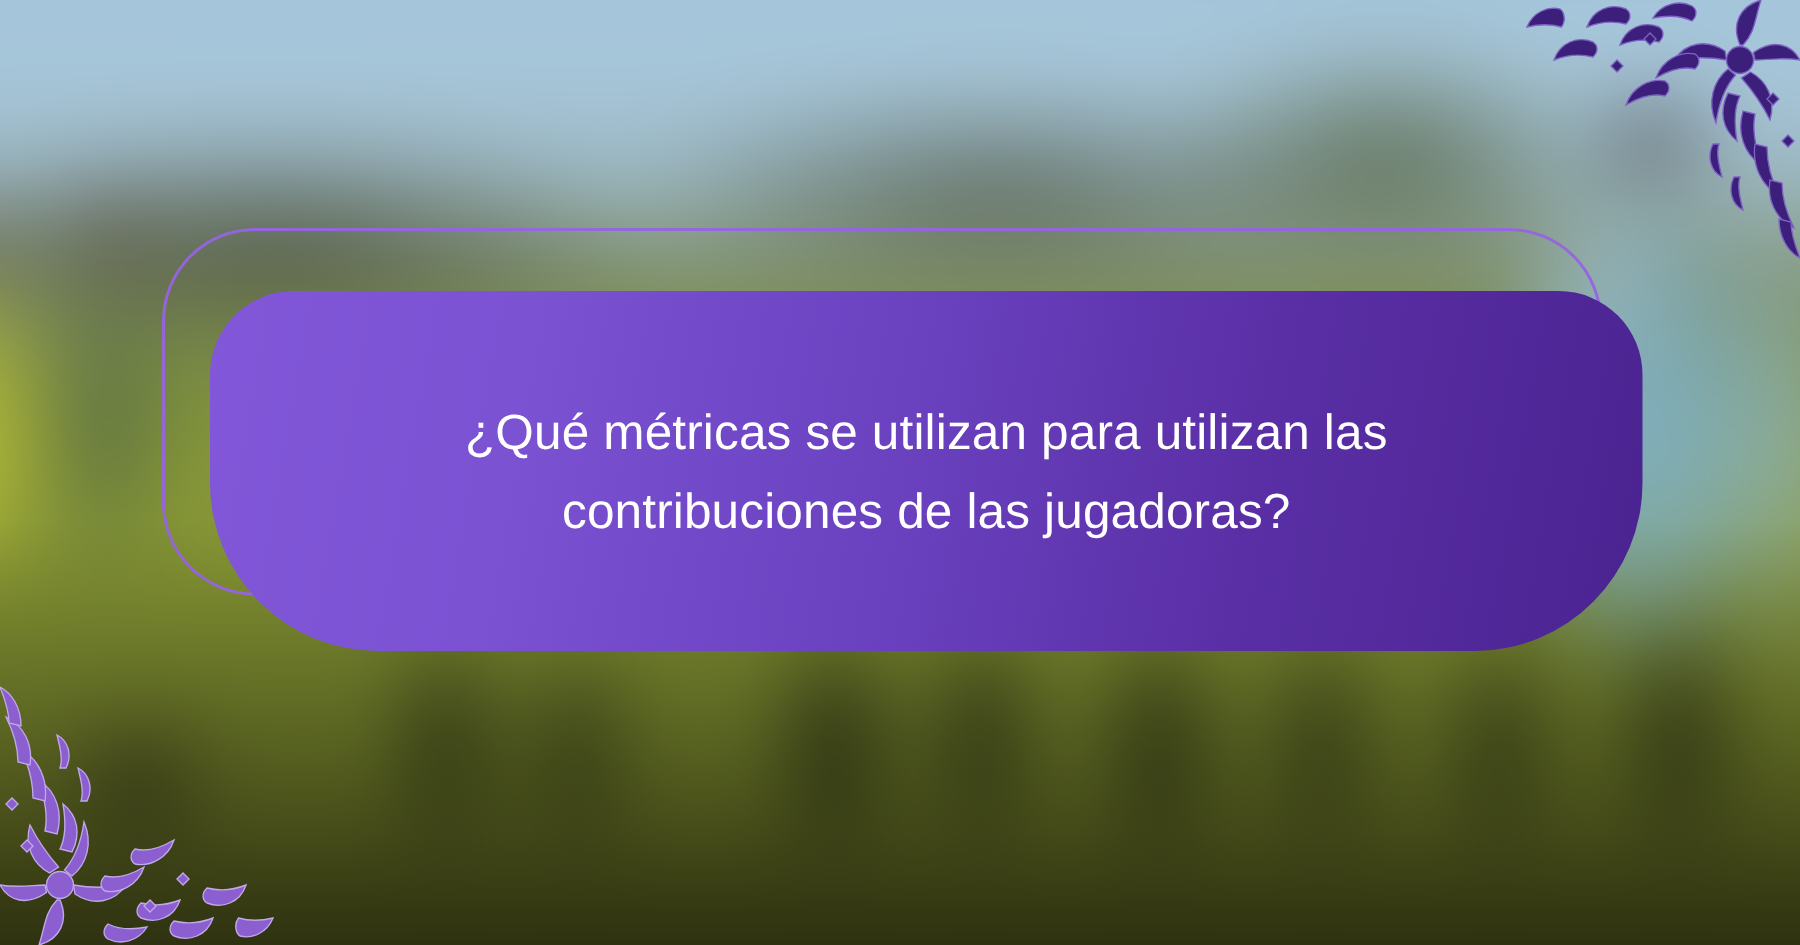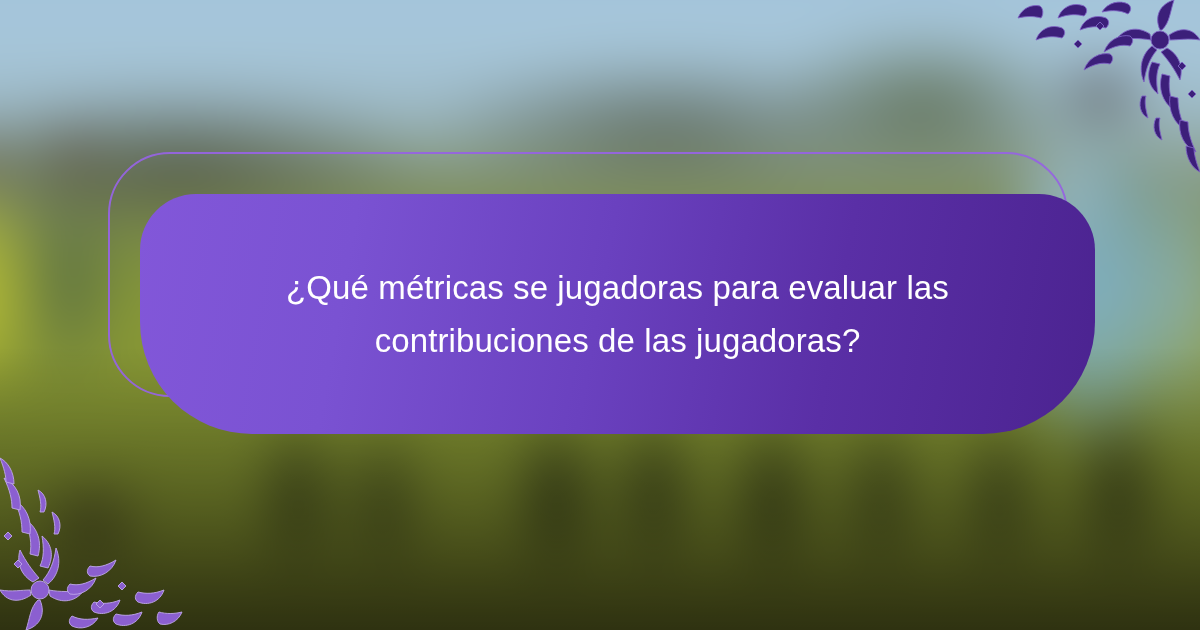--- a/index.html
+++ b/index.html
@@ -189,16 +189,16 @@
       <path d="M86 26 L90 22 L94 26 L90 30 Z"></path>
       <path d="M64 44 L68 40 L72 44 L68 48 Z"></path>
       <path d="M168 66 L172 62 L176 66 L172 70 Z"></path>
       <path d="M178 94 L182 90 L186 94 L182 98 Z"></path>
     </g>
   </svg>
 
   <div class="card-outline"></div>
 
   <div class="card">
-    <div class="card-title">¿Qué métricas se jugadoras para evaluar las contribuciones de las jugadoras?</div>
+    <div class="card-title">¿Qué métricas se utilizan para utilizan las contribuciones de las jugadoras?</div>
   </div>
 
 </div>
 
 </body></html>

